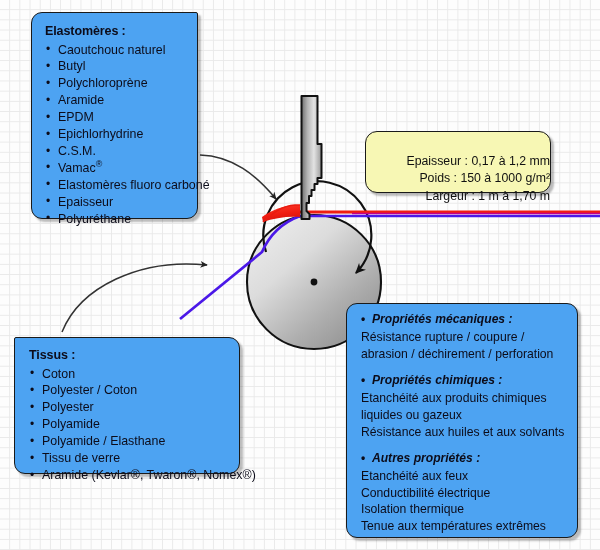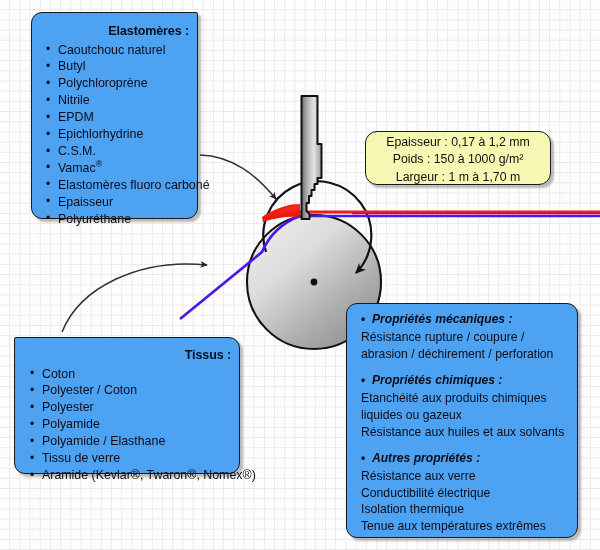--- a/index.html
+++ b/index.html
@@ -70,33 +70,32 @@
   }
   #box-proprietes {
     left: 346px; top: 303px;
     width: 232px; height: 235px;
     border-radius: 11px 11px 11px 11px;
     padding: 8px 8px 0 14px;
     font-size: 12.2px;
   }
   #box-dimensions {
     left: 365px; top: 131px;
-    width: 186px; height: 54px;
+    width: 186px; height: 62px;
     border-radius: 12px;
-    padding: 2px 0 0 0;
+    padding: 21px 0 0 0;
     font-size: 12.3px;
-    text-align: center;
+    text-align: right;
   }
 
   .box-title {
     font-weight: bold;
     font-size: 12.5px;
     margin-bottom: 2px;
     letter-spacing: -0.1px;
-    text-align: right;
   }
   .bullet-list {
     list-style: none;
     margin: 0;
     padding: 0;
   }
   .bullet-list li {
     position: relative;
     padding-left: 13px;
     margin: 0;
@@ -215,21 +214,21 @@
 
     <path d="M 62 332 C 80 287 140 258 207 265" fill="none" stroke="#333333" stroke-width="1.5" marker-end="url(#arrowThin)"></path>
   </svg>
 
   <div class="box box-blue" id="box-elastomeres">
     <div class="box-title">Elastomères :</div>
     <ul class="bullet-list" id="list-elastomeres">
         <li>Caoutchouc naturel</li>
         <li>Butyl</li>
         <li>Polychloroprène</li>
-        <li>Nitrile</li>
+        <li>Aramide</li>
         <li>EPDM</li>
         <li>Epichlorhydrine</li>
         <li>C.S.M.</li>
         <li>Vamac<sup class="reg">®</sup></li>
         <li>Elastomères fluoro carboné</li>
         <li>Epaisseur</li>
         <li>Polyuréthane</li>
       </ul>
   </div>
 
@@ -262,21 +261,21 @@
           <div class="prop-line">abrasion / déchirement / perforation</div>
         </div>
         <div class="prop-group">
           <div class="prop-head">Propriétés chimiques :</div>
           <div class="prop-line">Etanchéité aux produits chimiques</div>
           <div class="prop-line">liquides ou gazeux</div>
           <div class="prop-line">Résistance aux huiles et aux solvants</div>
         </div>
         <div class="prop-group">
           <div class="prop-head">Autres propriétés :</div>
-          <div class="prop-line">Résistance aux verre</div>
+          <div class="prop-line">Etanchéité aux feux</div>
           <div class="prop-line">Conductibilité électrique</div>
           <div class="prop-line">Isolation thermique</div>
           <div class="prop-line">Tenue aux températures extrêmes</div>
         </div>
       </div>
   </div>
 
 </div>
 
 </body></html>

